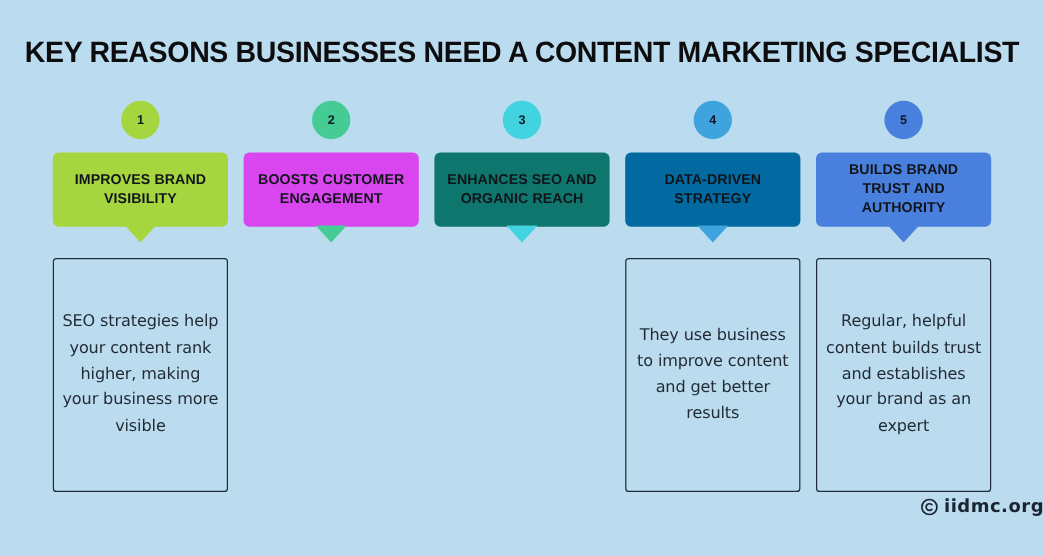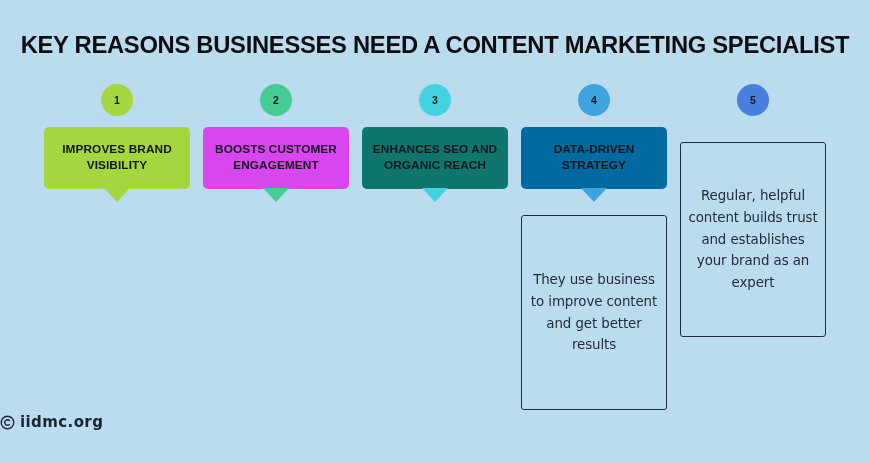--- a/index.html
+++ b/index.html
@@ -133,21 +133,21 @@
   }
 
   
   #footer {
     position: absolute;
     left: 0;
     top: 413px;
     width: 870px;
     display: flex;
     align-items: center;
-    justify-content: flex-start;
+    justify-content: flex-end;
     gap: 5px;
   }
 
   #copyright-icon {
     width: 15px;
     height: 15px;
     display: block;
   }
 
   #footer-text {
@@ -165,20 +165,23 @@
 
   <div id="page-title">KEY REASONS BUSINESSES NEED A CONTENT MARKETING SPECIALIST</div>
 
   <div id="columns">
       <div class="column">
         <div class="badge" style="background: rgb(166, 214, 63);">1</div>
         <div class="header-wrap">
           <div class="header-box" style="background: rgb(166, 214, 63);">IMPROVES BRAND VISIBILITY</div>
           <div class="header-tail" style="border-top-color: rgb(166, 214, 63);"></div>
         </div>
+        <div class="body-box">
+          <div class="body-text">SEO strategies help your content rank higher, making your business more visible</div>
+        </div>
       </div>
       <div class="column">
         <div class="badge" style="background: rgb(69, 204, 149);">2</div>
         <div class="header-wrap">
           <div class="header-box" style="background: #d946ef;">BOOSTS CUSTOMER ENGAGEMENT</div>
           <div class="header-tail" style="border-top-color: rgb(69, 204, 149);"></div>
         </div>
       </div>
       <div class="column">
         <div class="badge" style="background: rgb(66, 210, 224);">3</div>
@@ -192,20 +195,24 @@
         <div class="header-wrap">
           <div class="header-box" style="background: #0369a1;">DATA-DRIVEN STRATEGY</div>
           <div class="header-tail" style="border-top-color: rgb(63, 163, 221);"></div>
         </div>
         <div class="body-box">
           <div class="body-text">They use business to improve content and get better results</div>
         </div>
       </div>
       <div class="column">
         <div class="badge" style="background: rgb(74, 128, 221);">5</div>
+        <div class="header-wrap">
+          <div class="header-box" style="background: rgb(74, 128, 221);">BUILDS BRAND TRUST AND AUTHORITY</div>
+          <div class="header-tail" style="border-top-color: rgb(74, 128, 221);"></div>
+        </div>
         <div class="body-box">
           <div class="body-text">Regular, helpful content builds trust and establishes your brand as an expert</div>
         </div>
       </div>
     </div>
 
   <div id="footer">
     <svg id="copyright-icon" viewBox="0 0 24 24">
       <circle cx="12" cy="12" r="10" fill="none" stroke="#1b2430" stroke-width="2.2"></circle>
       <path d="M15.2 8.9a4.4 4.4 0 1 0 0 6.2" fill="none" stroke="#1b2430" stroke-width="2.2" stroke-linecap="round"></path>

